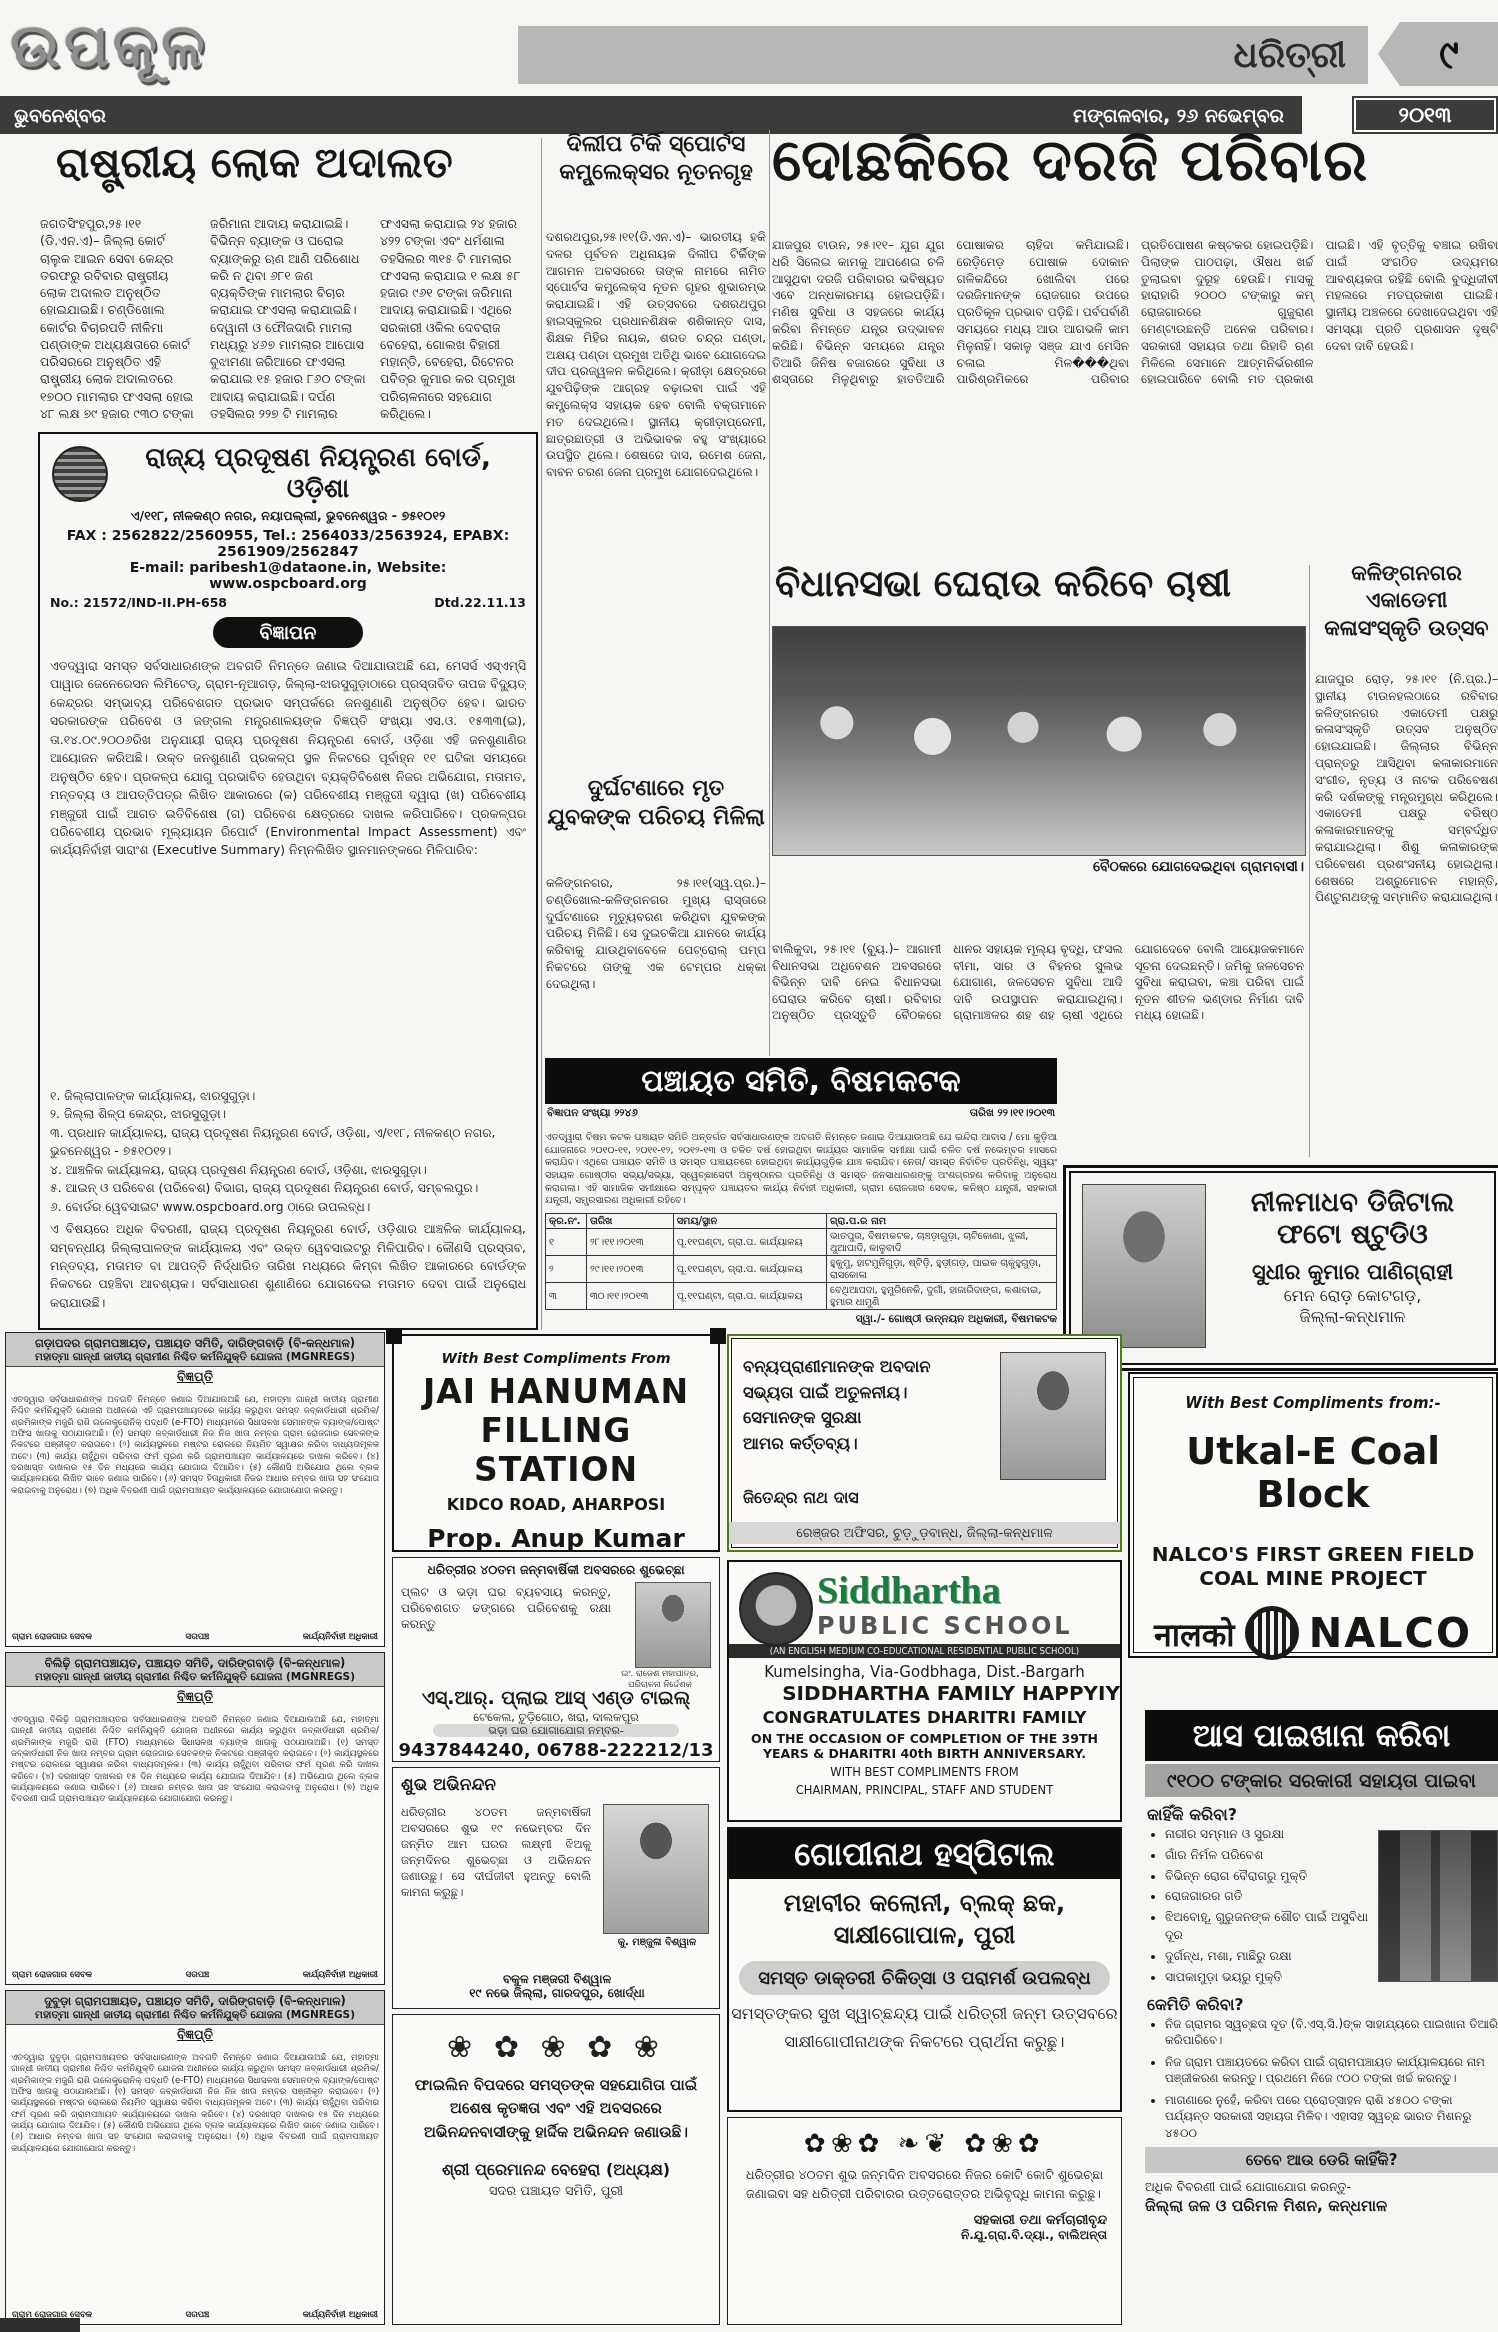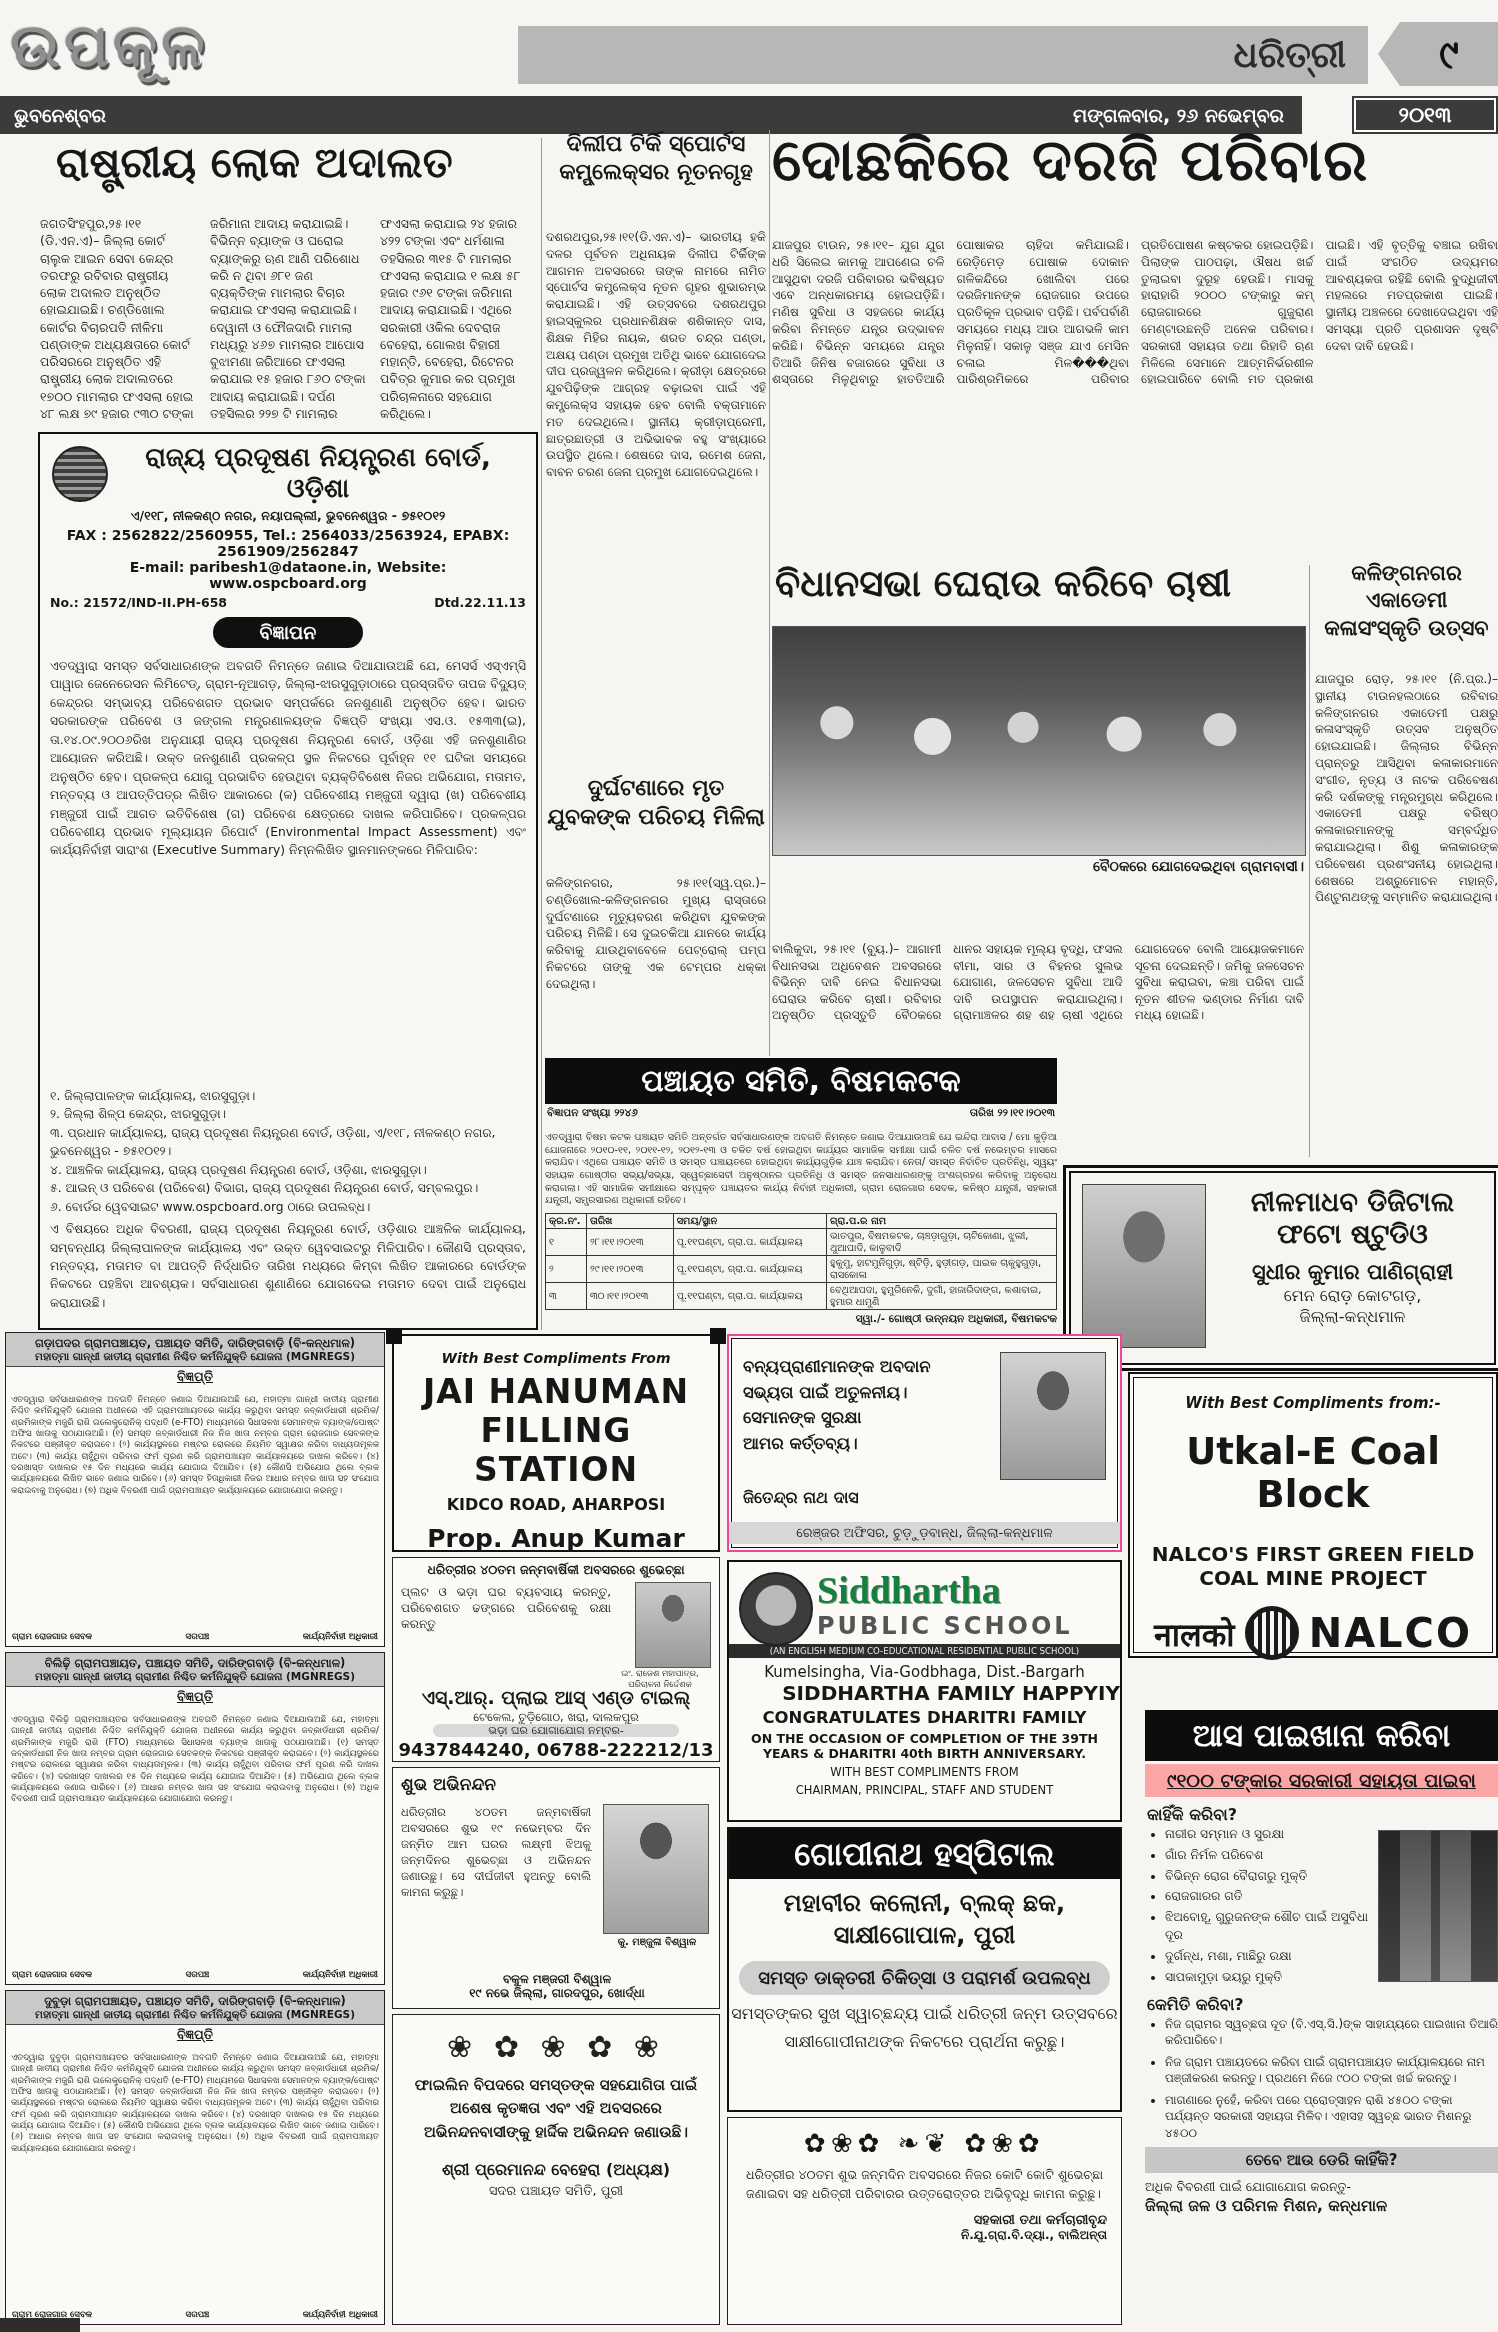--- a/index.html
+++ b/index.html
@@ -115,21 +115,21 @@
   .ab-body{position:absolute;left:8px;top:36px;width:190px;font-size:11.5px;line-height:1.4;text-align:justify;}
   .ab-photo{position:absolute;right:10px;top:36px;width:104px;height:128px;border:1px solid #555;
       background:radial-gradient(ellipse 26px 30px at 50% 28%, #555 0 60%, transparent 62%),linear-gradient(180deg,#d6d6d6,#a0a0a0);}
   .ab-name{position:absolute;right:2px;top:168px;width:120px;font-size:10px;font-weight:bold;text-align:center;}
   .ab-foot{position:absolute;left:8px;bottom:8px;width:312px;font-size:12px;font-weight:bold;text-align:center;}
   #thanks-ad{left:392px;top:2014px;width:328px;height:311px;text-align:center;}
   .th-orn{font-size:30px;letter-spacing:6px;margin-top:14px;color:#222;}
   .th-body{margin:10px 16px;font-size:15px;line-height:1.55;font-weight:bold;}
   .th-name{font-size:16px;font-weight:bold;margin-top:16px;}
   .th-addr{font-size:13px;margin-top:4px;}
-  #wild-ad{left:727px;top:1334px;width:395px;height:218px;border:2px solid #ec4899;box-shadow:inset 0 0 0 2px #fbfaf7,inset 0 0 0 3px #111;}
+  #wild-ad{left:727px;top:1334px;width:395px;height:218px;border:2px solid #4d7c0f;box-shadow:inset 0 0 0 2px #fbfaf7,inset 0 0 0 3px #111;}
   .wl-lines{position:absolute;left:14px;top:18px;width:230px;font-size:16.5px;font-weight:bold;line-height:1.55;}
   .wl-photo{position:absolute;right:14px;top:16px;width:104px;height:126px;border:1px solid #444;
       background:radial-gradient(ellipse 26px 32px at 50% 30%, #5c5c5c 0 60%, transparent 62%),linear-gradient(180deg,#d2d2d2,#9a9a9a);}
   .wl-name{position:absolute;left:14px;top:152px;font-size:16px;font-weight:bold;}
   .wl-role{position:absolute;left:0;right:0;bottom:6px;text-align:center;font-size:13px;background:#d7d7d7;padding:3px 0;}
   #sid-ad{left:727px;top:1560px;width:395px;height:262px;border:2px solid #111;}
   .sid-logo{position:absolute;left:10px;top:10px;width:70px;height:70px;border-radius:50%;
       background:radial-gradient(circle at 50% 45%, #b9b9b9 0 38%, #3c3c3c 40% 100%);border:2px solid #222;}
   .sid-name{margin:6px 0 0 88px;font-size:38px;font-weight:bold;font-family:"Liberation Serif",serif;color:#15803d;text-shadow:1px 1px 0 #999;}
   .sid-sub{margin:0 0 0 88px;font-size:24px;font-weight:bold;color:#555;letter-spacing:3px;}
@@ -156,21 +156,21 @@
   .na-l1{font-size:20px;font-weight:bold;margin-top:26px;}
   .na-l2{font-size:20px;font-weight:bold;}
   .na-row{margin-top:16px;display:flex;align-items:center;justify-content:center;gap:10px;}
   .na-hindi{font-size:32px;font-weight:bold;}
   .na-logo{width:44px;height:44px;border-radius:50%;border:5px solid #1a1a1a;
       background:repeating-linear-gradient(90deg,#1a1a1a 0 4px,#f4f4f4 4px 8px);}
   .na-en{font-size:40px;font-weight:bold;letter-spacing:2px;}
   
   #toi{left:1145px;top:1710px;width:353px;height:615px;}
   .toi-banner{background:#0d0d0d;color:#fff;font-size:31px;font-weight:bold;text-align:center;padding:7px 0;}
-  .toi-sub{background:#fca5a5;font-size:19px;font-weight:bold;text-align:center;padding:5px 0;margin-top:3px;text-decoration:underline;}
+  .toi-sub{background:#a3a3a3;font-size:19px;font-weight:bold;text-align:center;padding:5px 0;margin-top:3px;}
   .toi-why{font-size:16px;font-weight:bold;margin:8px 0 2px 2px;}
   .toi-img{float:right;width:118px;height:150px;margin:4px 0 4px 6px;border:1px solid #555;
       background:linear-gradient(90deg,#6e6e6e 0 18%, #e9e9e9 18% 44%, #8c8c8c 44% 52%, #f2f2f2 52% 78%, #777 78% 100%),
                  linear-gradient(180deg,#555,#999);background-blend-mode:multiply;}
   ul.toi-list{margin:2px 0 0 4px;padding-left:16px;}
   ul.toi-list li{font-size:12.3px;line-height:1.45;margin-bottom:3px;}
   ul.toi-list2 li{font-size:11.8px;line-height:1.4;margin-bottom:5px;}
   .toi-close{background:#c6c6c6;font-size:15px;font-weight:bold;text-align:center;padding:4px 0;margin-top:6px;}
   .toi-cl{font-size:12.5px;margin-top:6px;}
   .toi-ct{font-size:15.5px;font-weight:bold;margin-top:2px;}

